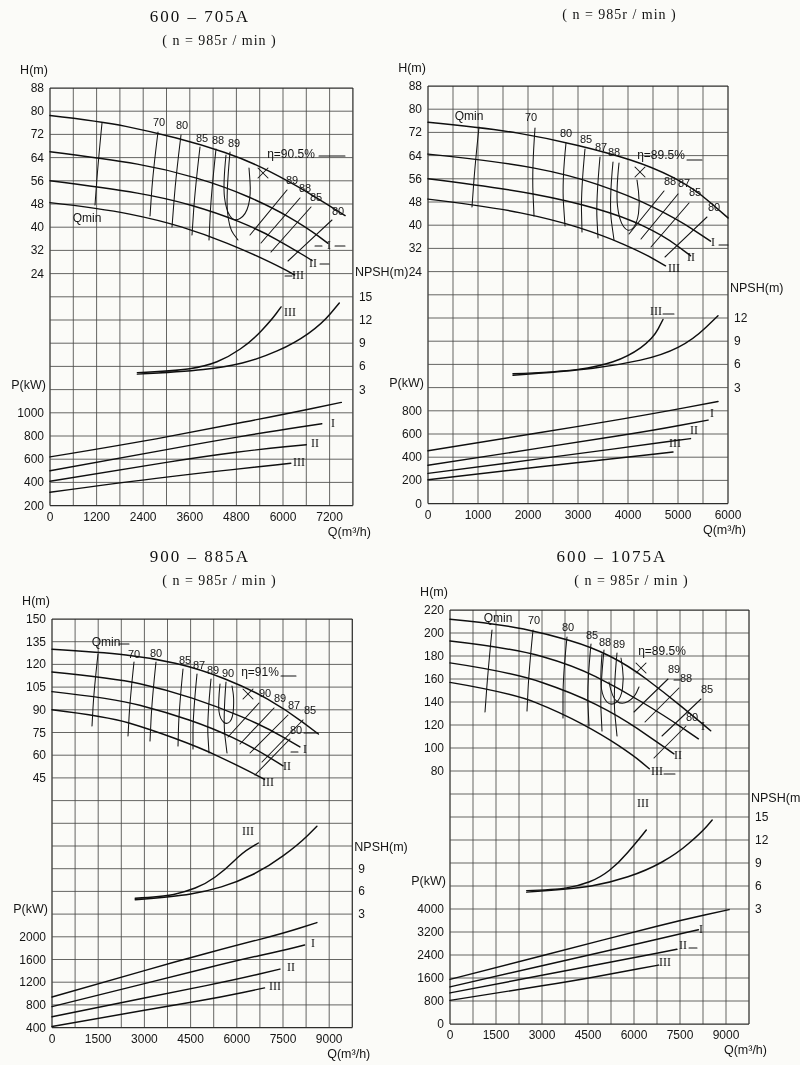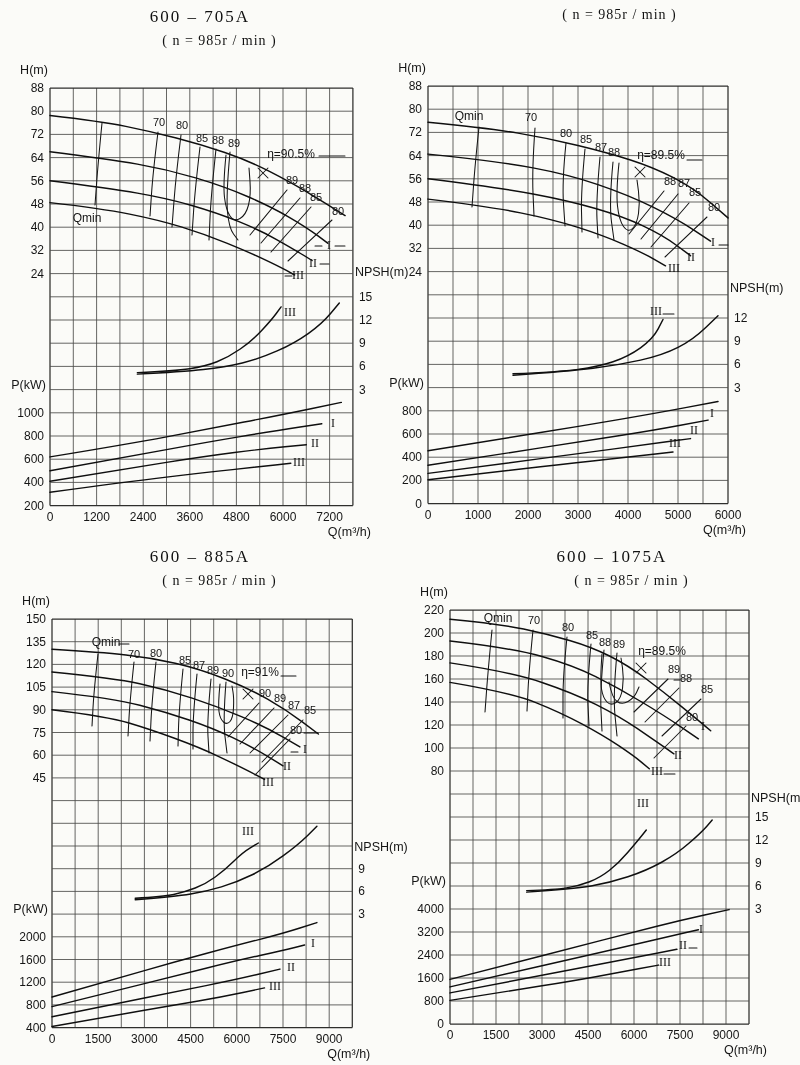--- a/index.html
+++ b/index.html
@@ -278,21 +278,21 @@
           <text x="274" y="272" class="rn" text-anchor="middle">III</text>
           <text x="256" y="315" class="rn" text-anchor="middle">III</text>
           <text x="312" y="417" class="rn" text-anchor="middle">I</text>
           <text x="294" y="434" class="rn" text-anchor="middle">II</text>
           <text x="275" y="447" class="rn" text-anchor="middle">III</text>
         </g>
       </svg>
   </div>
   <div class="quad q-bl">
     <div class="chart-titles">
-      <div class="chart-title">600 – 885A</div>
+      <div class="chart-title">900 – 885A</div>
       <div class="chart-subtitle">( n = 985r / min )</div>
     </div>
     <svg width="400" height="525" viewBox="0 0 400 525">
         <g>
           <line x1="52" y1="79" x2="52" y2="487.59999999999997" class="gb"></line>
           <line x1="75.1" y1="79" x2="75.1" y2="487.59999999999997" class="gl"></line>
           <line x1="98.2" y1="79" x2="98.2" y2="487.59999999999997" class="gl"></line>
           <line x1="121.30000000000001" y1="79" x2="121.30000000000001" y2="487.59999999999997" class="gl"></line>
           <line x1="144.4" y1="79" x2="144.4" y2="487.59999999999997" class="gl"></line>
           <line x1="167.5" y1="79" x2="167.5" y2="487.59999999999997" class="gl"></line>

